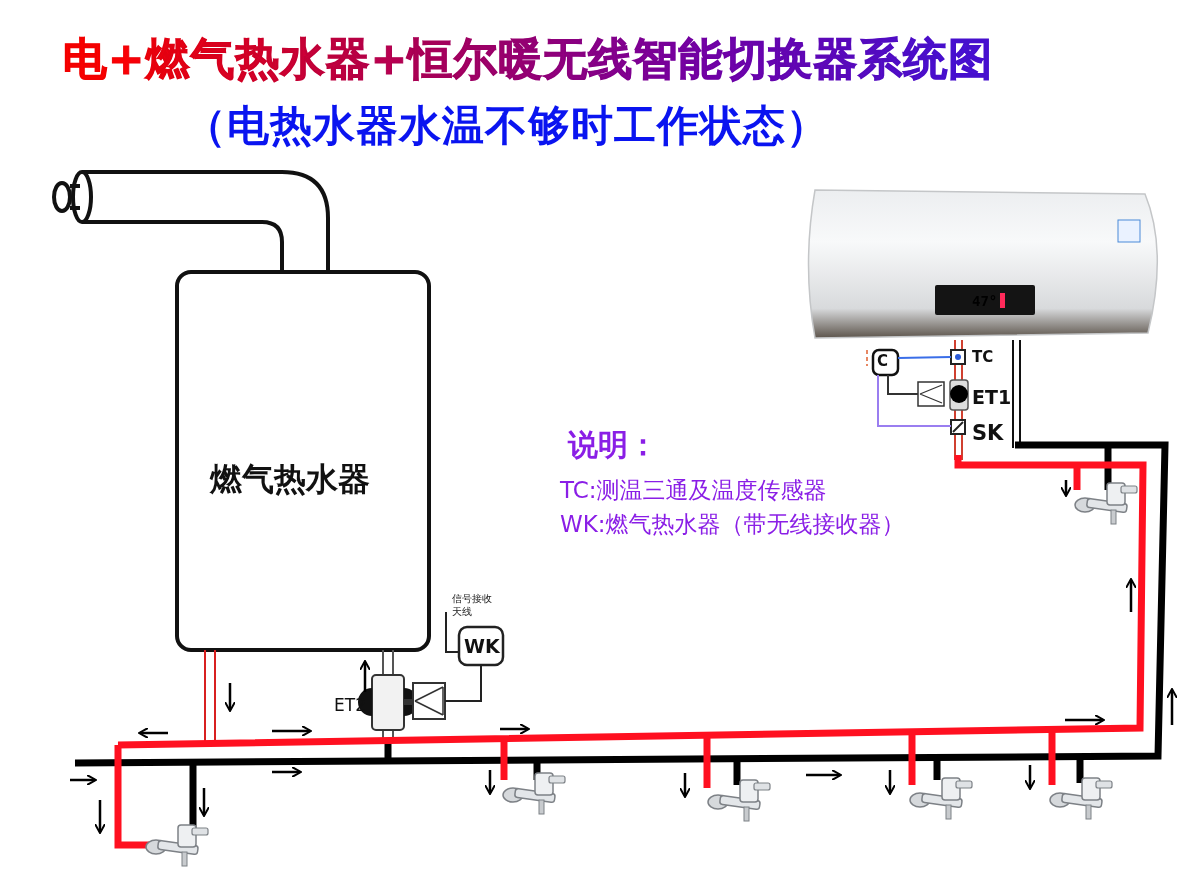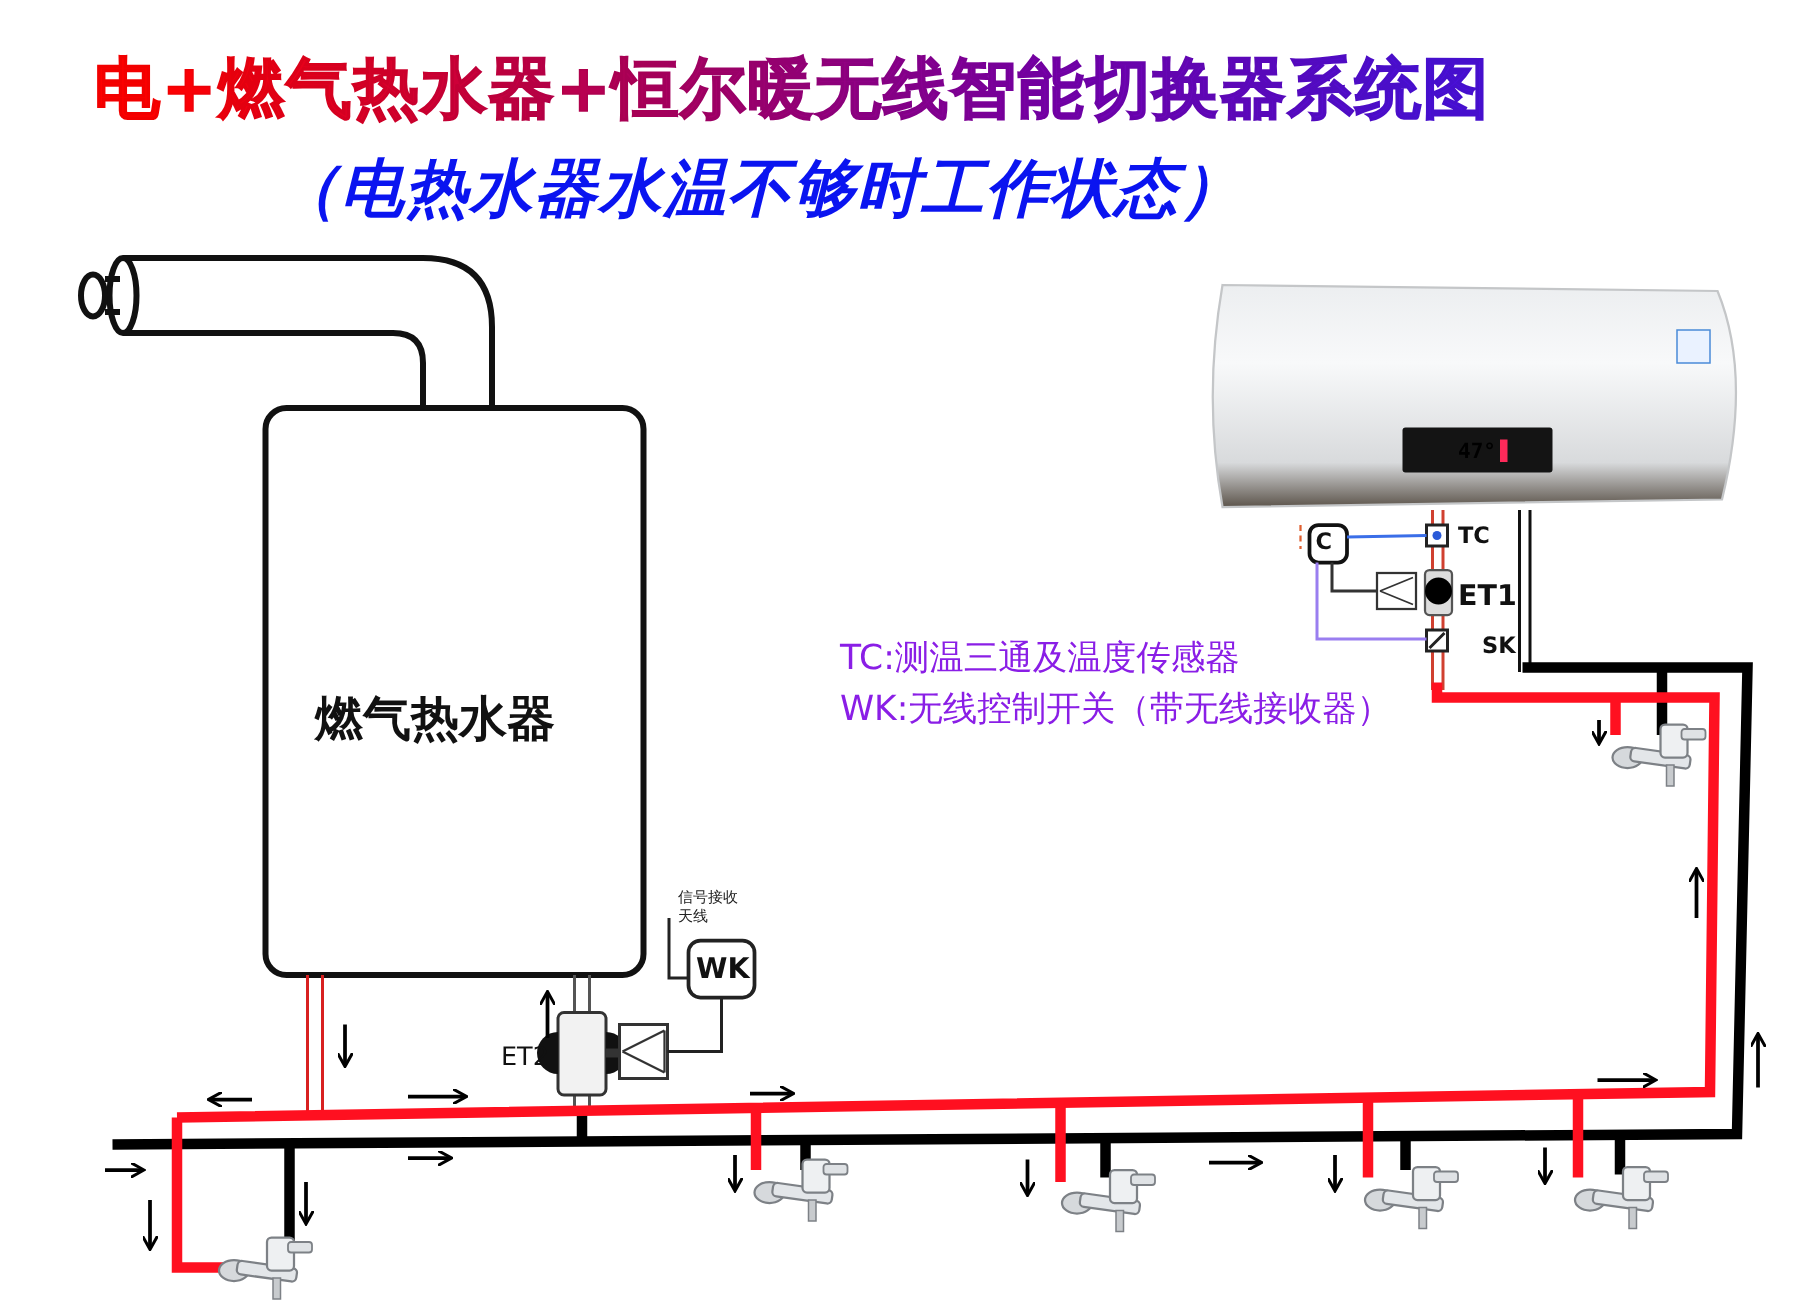--- a/index.html
+++ b/index.html
@@ -6,21 +6,21 @@
   body { width: 1200px; height: 869px; position: relative; overflow: hidden; font-family: "DejaVu Sans", sans-serif; }
   .title1 {
     position: absolute; left: 0; top: 30px; width: 1056px; text-align: center;
     font-family: "DejaVu Sans", sans-serif; font-weight: bold; font-size: 44px; letter-spacing: 1px;
     background: linear-gradient(90deg, #ff0000 10%, #b0005a 40%, #7a00a8 65%, #4a10d8 90%);
     -webkit-background-clip: text; background-clip: text; color: transparent;
     -webkit-text-stroke: 1px rgba(0,0,0,0.05);
   }
   .title2 {
     position: absolute; left: 0; top: 98px; width: 1013px; text-align: center;
-    font-family: "DejaVu Sans", sans-serif; font-weight: bold; font-size: 42px; color: #0a14f0; letter-spacing: 1px; font-style: italic;
+    font-family: "DejaVu Sans", sans-serif; font-weight: bold; font-size: 42px; color: #0a14f0; letter-spacing: 1px;
   }
   svg.diagram { position: absolute; left: 0; top: 0; }
   .legend { position: absolute; left: 560px; top: 425px; color: #8a1ee6; font-family: "DejaVu Sans", sans-serif; }
   .legend .head { font-size: 30px; font-weight: bold; margin-bottom: 10px; margin-left: 8px; }
   .legend .item { font-size: 23px; line-height: 28px; margin-bottom: 6px; white-space: nowrap; }
   .gas-label { position: absolute; left: 210px; top: 458px; font-size: 32px; color: #111; font-weight: bold; }
   .small-label { position: absolute; font-size: 18px; color: #111; font-weight: bold; }
   .antenna-label { position: absolute; left: 452px; top: 592px; font-size: 10px; color: #222; line-height: 13px; width: 40px; }
   .display-temp { position: absolute; left: 972px; top: 293px; font-family: "DejaVu Sans Mono", monospace; font-size: 14px; color: #000000; font-weight: bold; }
 </style>
@@ -170,21 +170,22 @@
     <line x1="1066" y1="480" x2="1066" y2="495"></line>
   </g>
 </svg>
 
 <div class="gas-label">燃气热水器</div>
 <div class="display-temp">47°</div>
 
 <div class="small-label" style="left:877px;top:352px;font-size:15px;">C</div>
 <div class="small-label" style="left:972px;top:348px;font-size:15px;">TC</div>
 <div class="small-label" style="left:972px;top:386px;font-size:19px;">ET1</div>
-<div class="small-label" style="left:972px;top:421px;font-size:15px;margin-left:16px;">SK</div>
+<div class="small-label" style="left:972px;top:421px;font-size:21px;">SK</div>
 <div class="small-label" style="left:334px;top:695px;font-size:17px;font-weight:normal;">ET2</div>
 <div class="small-label" style="left:464px;top:635px;font-size:19px;">WK</div>
 <div class="antenna-label">信号接收天线</div>
 
 <div class="legend">
+  <div class="head">说明：</div>
   <div class="item">TC:测温三通及温度传感器</div>
-  <div class="item">WK:无线控制开关（带无线接收器）</div>
+  <div class="item">WK:燃气热水器（带无线接收器）</div>
 </div>
 
 </body></html>

